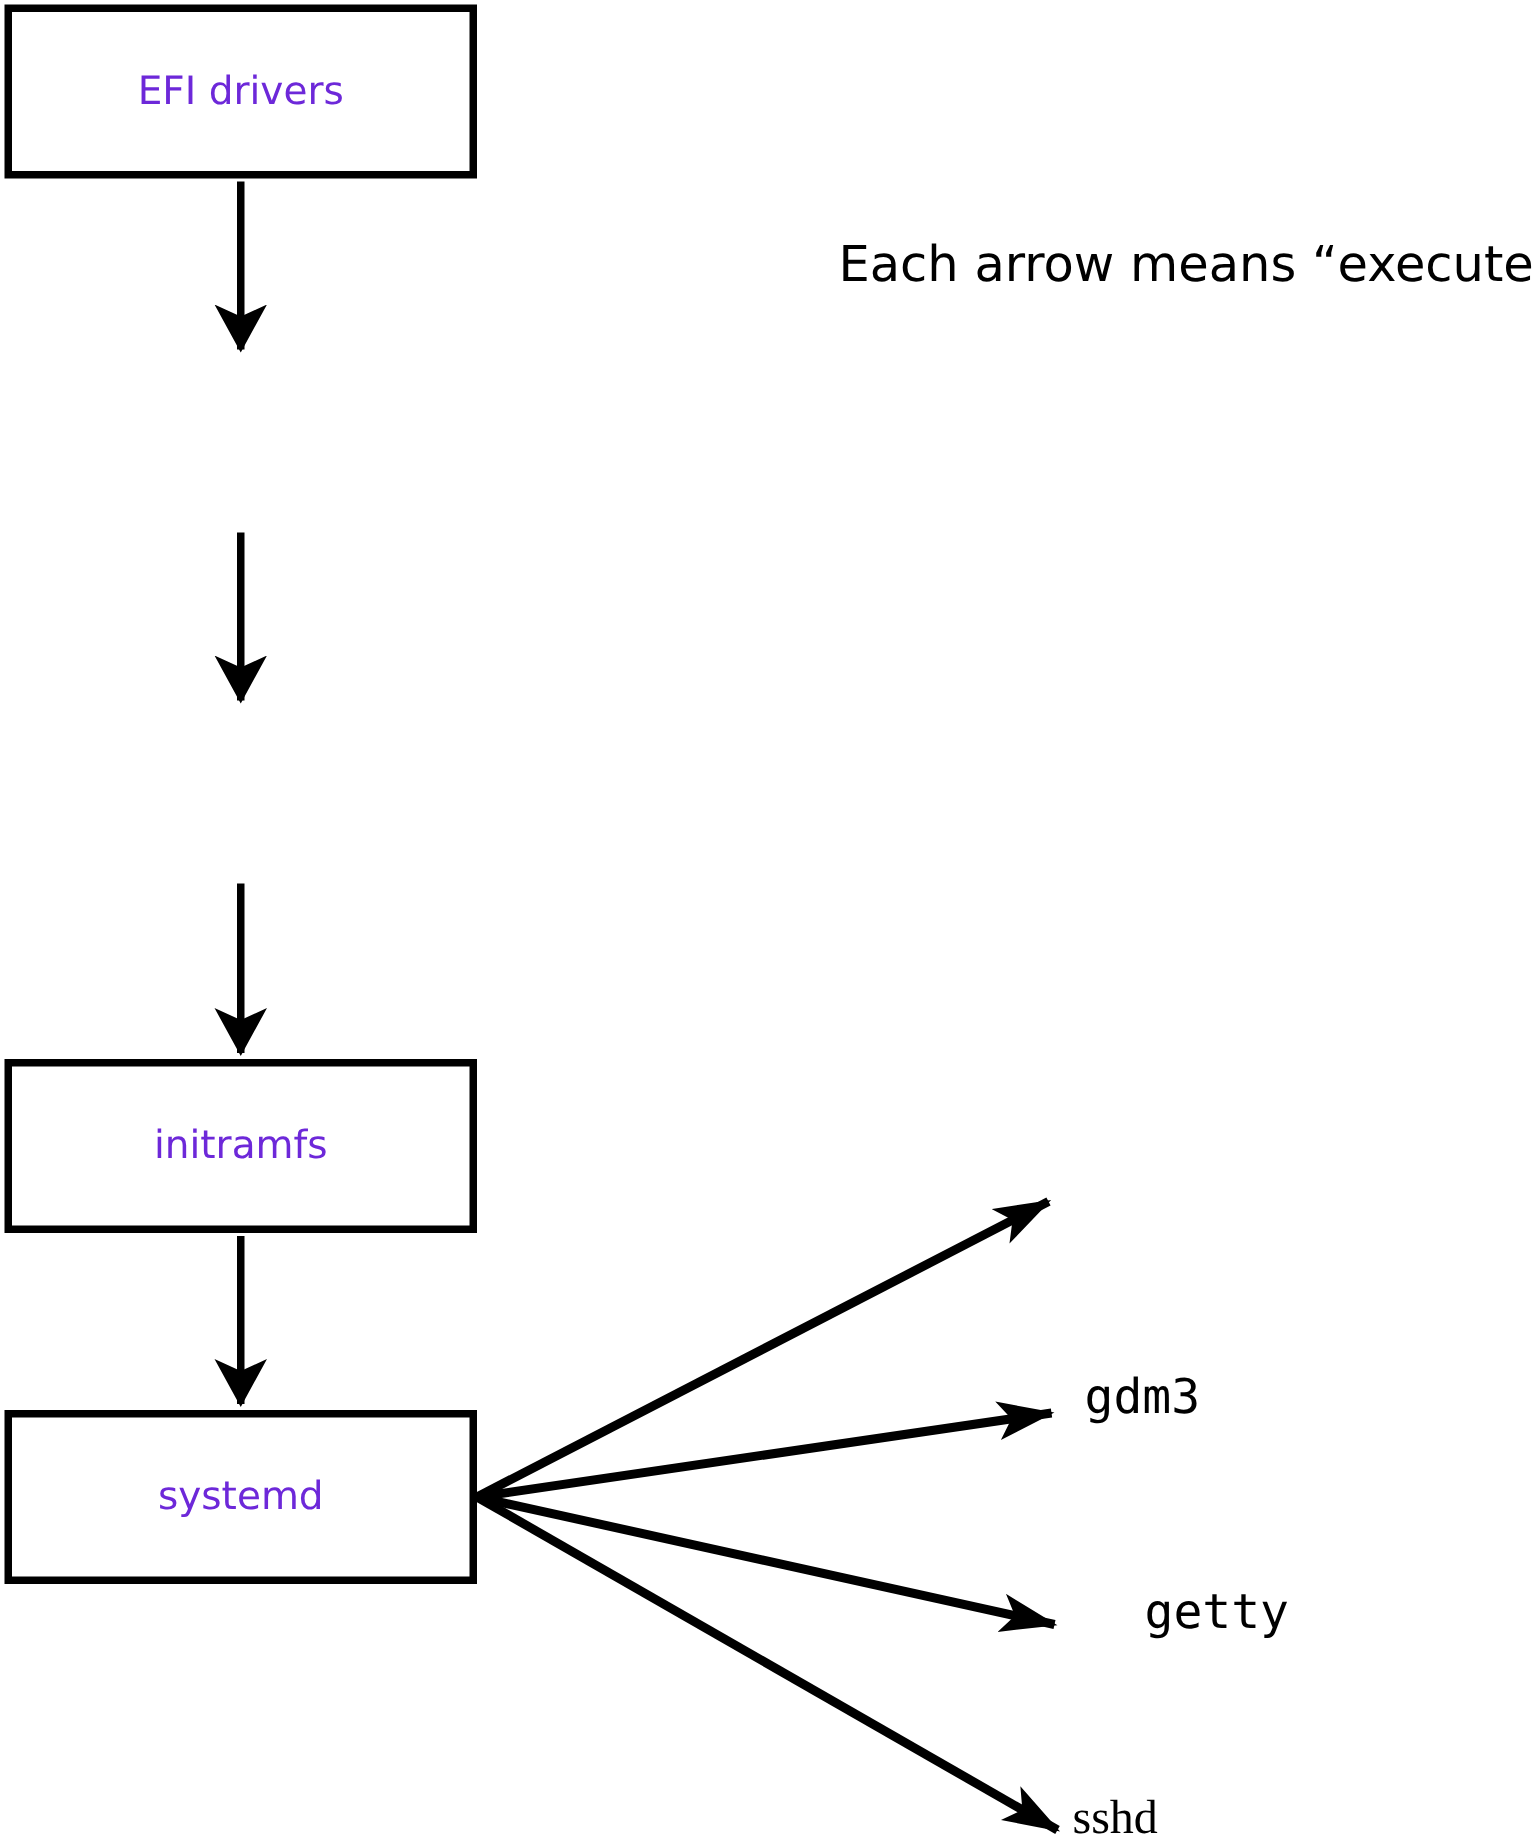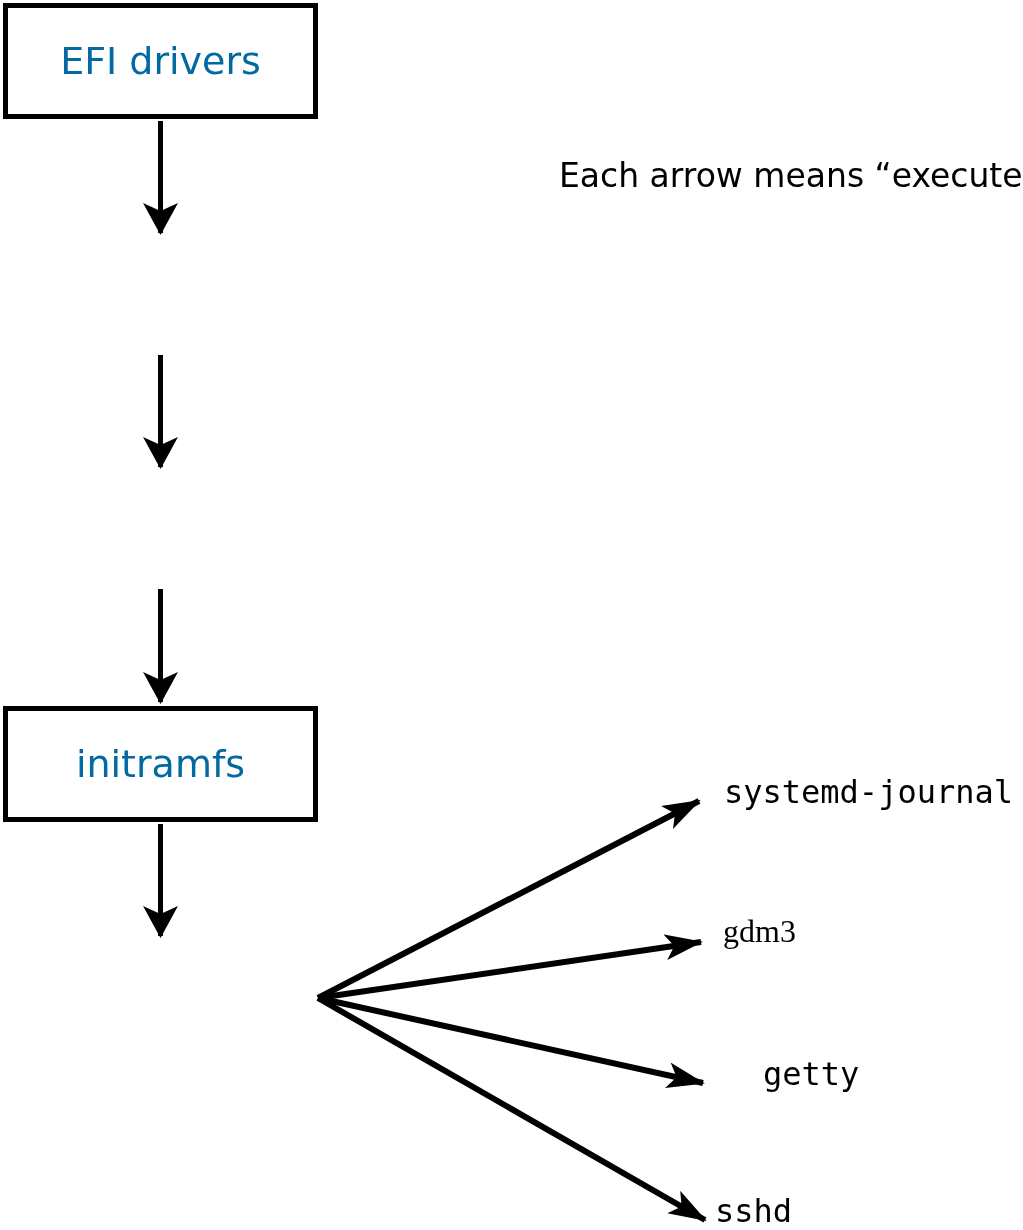--- a/index.html
+++ b/index.html
@@ -27,45 +27,45 @@
     left: 3px;
     width: 305px;
     height: 106px;
     border: 5px solid #000000;
     background: #ffffff;
     display: flex;
     align-items: center;
     justify-content: center;
   }
   .node-label {
-    font-size: 38px;
-    color: #0369a1;
+    font-size: 26px;
+    color: #6d28d9;
     white-space: nowrap;
   }
   .note {
     position: absolute;
     left: 559px;
     top: 159px;
     font-size: 33px;
     line-height: 1;
     color: #000000;
     white-space: nowrap;
   }
   .spawn-label {
     position: absolute;
     font-family: "DejaVu Sans Mono", monospace;
     font-size: 32px;
     line-height: 1;
     color: #000000;
     white-space: nowrap;
   }
   .spawn-journal { left: 724px; top: 776px; }
-  .spawn-gdm3    { left: 723px; top: 915px; font-family: Liberation Serif, serif; }
+  .spawn-gdm3    { left: 723px; top: 915px; }
   .spawn-getty   { left: 763px; top: 1058px; }
-  .spawn-sshd    { left: 715px; top: 1195px; }
+  .spawn-sshd    { left: 715px; top: 1195px; font-family: Liberation Serif, serif; }
 </style>
 </head>
 <body>
 
 <div class="canvas">
 
   <svg class="arrows-layer" width="1023" height="1230" viewBox="0 0 1023 1230" xmlns="http://www.w3.org/2000/svg">
     <defs>
       <marker id="headV" markerUnits="userSpaceOnUse" markerWidth="34" markerHeight="36" refX="30" refY="17.5" orient="auto">
         <path d="M0,0 L32,17.5 L0,35 L8,17.5 Z" fill="#000000"></path>
@@ -91,19 +91,21 @@
   </svg>
 
   <div class="note">Each arrow means “executes”.</div>
 
   <div class="node-box" style="top:3px">
     <span class="node-label">EFI drivers</span>
   </div>
   <div class="node-box" style="top:706px">
     <span class="node-label">initramfs</span>
   </div>
+  <div class="node-box" style="top:940px">
+    <span class="node-label">systemd</span>
+  </div>
 
-  <div class="spawn-label spawn-journal">systemd-journal</div>
   <div class="spawn-label spawn-gdm3">gdm3</div>
   <div class="spawn-label spawn-getty">getty</div>
   <div class="spawn-label spawn-sshd">sshd</div>
 
 </div>
 
 </body></html>

